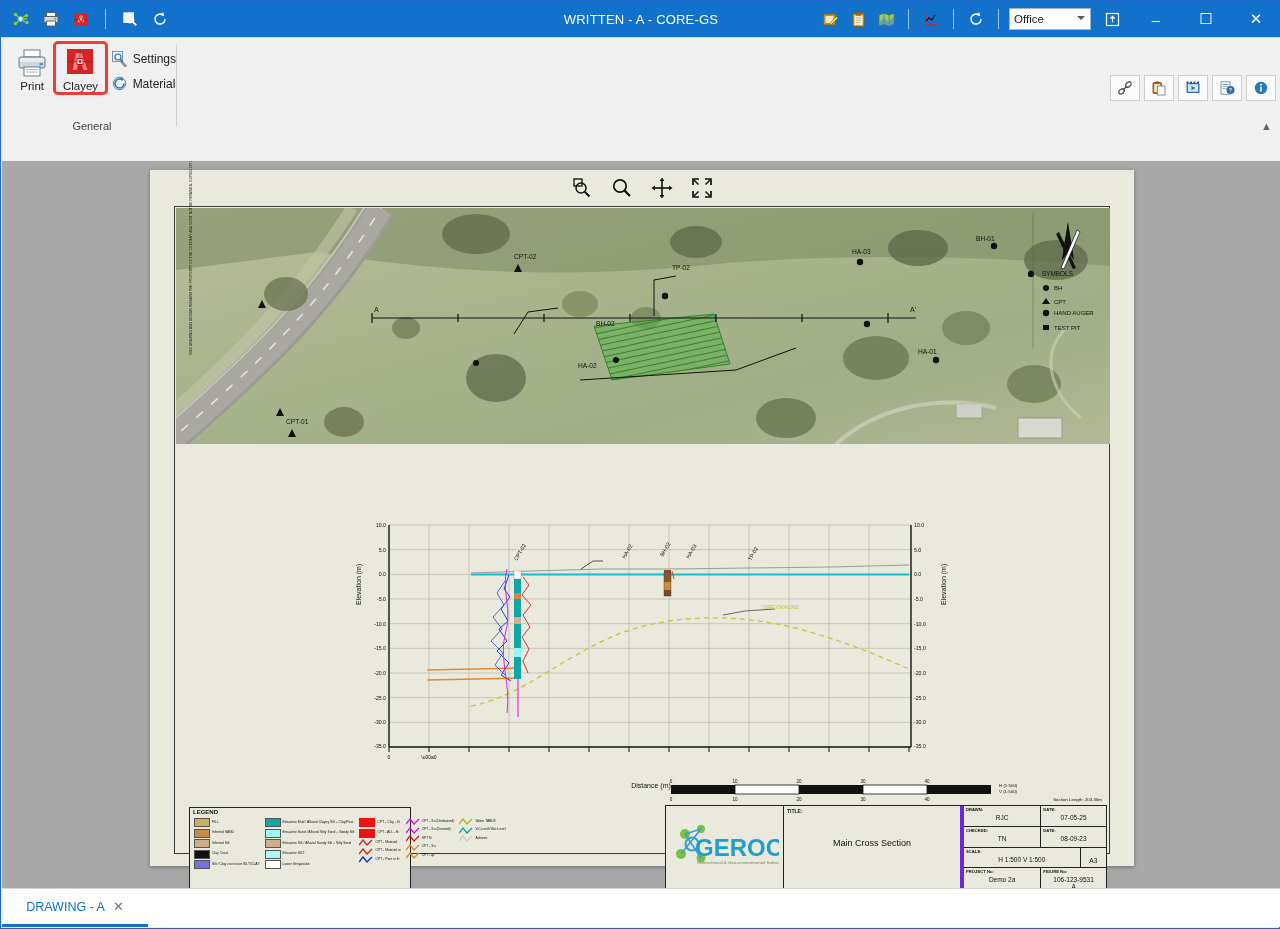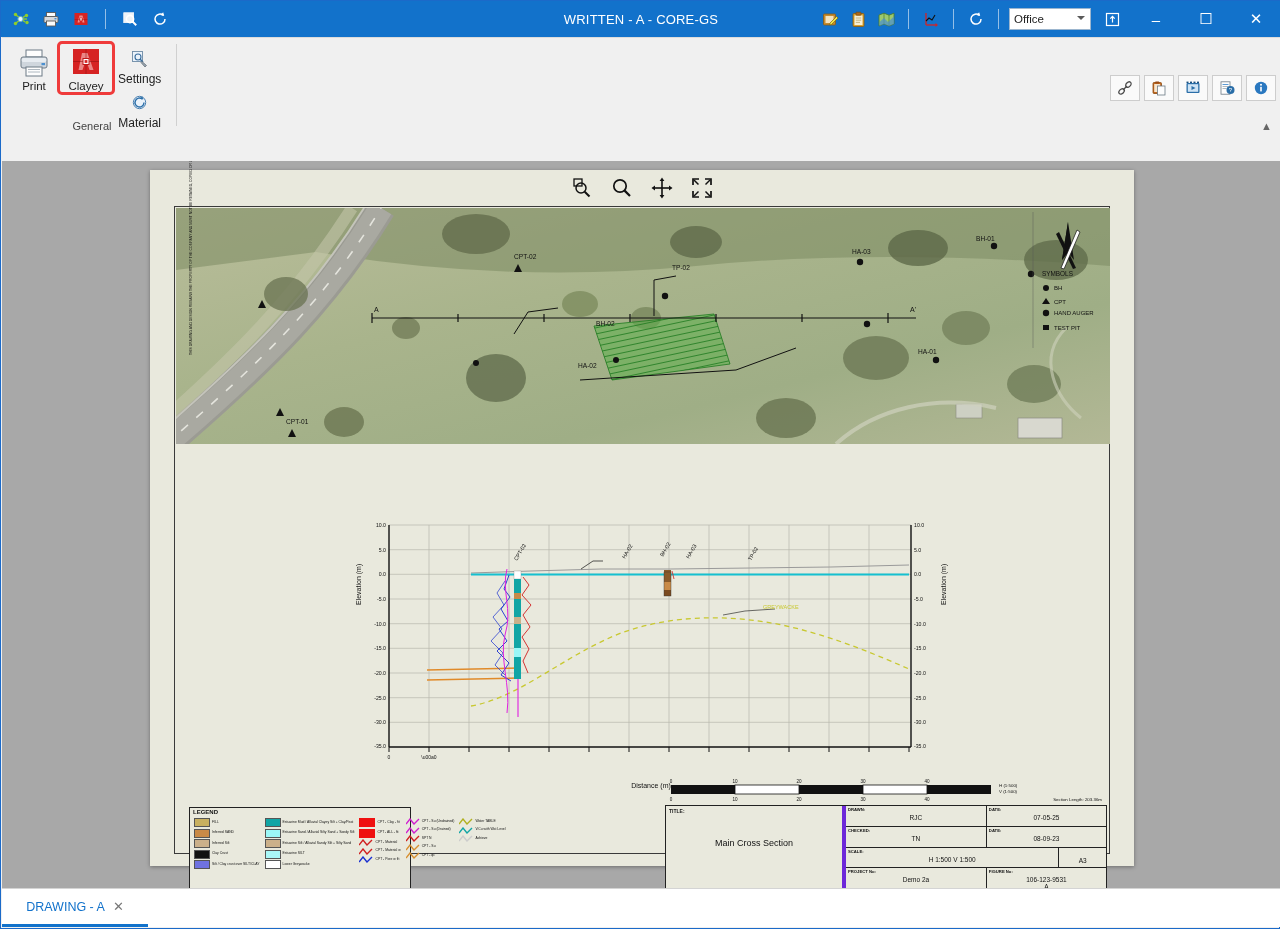--- a/index.html
+++ b/index.html
@@ -40,21 +40,21 @@
   .rtab.active{color:#1272cb;border-bottom:2px solid #1272cb;}
   .ribbonbody{position:relative;height:98px;border-top:1px solid #dcdcdc;background:#f0f0f0;}
   .group{position:absolute;left:6px;top:2px;width:168px;height:94px;}
   .grpitems{display:flex;align-items:flex-start;height:72px;padding-top:4px;}
   .bigbtn{width:52px;display:flex;flex-direction:column;align-items:center;gap:2px;
           padding-top:4px;cursor:pointer;}
   .bigbtn .lbl{font-size:11.5px;color:#222;}
   .bigbtn.sel{outline:3px solid #ef3b3b;border-radius:2px;}
   .smallcol{display:flex;flex-direction:column;justify-content:center;gap:8px;
             padding-left:6px;padding-top:6px;}
-  .smallbtn{display:flex;align-items:center;gap:5px;cursor:pointer;font-size:12px;color:#222;flex-direction:column;}
+  .smallbtn{display:flex;align-items:center;gap:5px;cursor:pointer;font-size:12px;color:#222;}
   .grplabel{position:absolute;bottom:2px;left:0;width:168px;text-align:center;
             font-size:11px;color:#444;}
   .grpdiv{position:absolute;left:174px;top:6px;width:1px;height:82px;background:#d0d0d0;}
   .ribbon-collapse{position:absolute;right:8px;bottom:4px;font-size:11px;color:#666;cursor:pointer;}
 
   .ctxbar{position:absolute;right:4px;top:38px;display:flex;align-items:center;gap:4px;}
   .ctxname{height:22px;min-width:196px;padding:0 8px;background:#fafafa;border:1px solid #cdcdcd;
            display:flex;align-items:center;justify-content:center;font-size:12px;color:#333;}
   .ctxbtn{width:28px;height:24px;background:#fafafa;border:1px solid #cdcdcd;
           display:flex;align-items:center;justify-content:center;cursor:pointer;}
@@ -841,20 +841,34 @@
                     </svg>
                   </span>
                   <span class="legtxt">Achieve</span>
                 </div>
             </div>
 
           </div>
         </div>
 
         <div class="titleblock">
+          <div class="tb-logo">
+            <svg width="108" height="46" viewBox="0 0 108 46">
+              <circle cx="14" cy="10" r="5" fill="#7ac143"></circle>
+              <circle cx="30" cy="5" r="4" fill="#7ac143"></circle>
+              <circle cx="10" cy="30" r="5" fill="#7ac143"></circle>
+              <circle cx="30" cy="34" r="4.5" fill="#7ac143"></circle>
+              <line x1="14" y1="10" x2="30" y2="34" stroke="#3aa0d0" stroke-width="1.6"></line>
+              <line x1="30" y1="5" x2="10" y2="30" stroke="#3aa0d0" stroke-width="1.6"></line>
+              <line x1="14" y1="10" x2="30" y2="5" stroke="#3aa0d0" stroke-width="1.4"></line>
+              <circle cx="21" cy="20" r="6.5" fill="none" stroke="#3aa0d0" stroke-width="2.2"></circle>
+              <text x="24" y="32" font-size="24" fill="#1fa0c8" class="nf" font-weight="bold">GEROC</text>
+              <text x="26" y="40" font-size="4.4" fill="#7a8a60" class="nf">Geotechnical &amp; Geo-environmental Software</text>
+            </svg>
+          </div>
 
           <div class="tb-title">
             <div class="k">TITLE:</div>
             <div class="v">Main Cross Section</div>
           </div>
 
           <div class="tb-right">
             <div class="tb-r">
               <div class="tb-c" style="width:54%">
                 <span class="k">DRAWN:</span>

